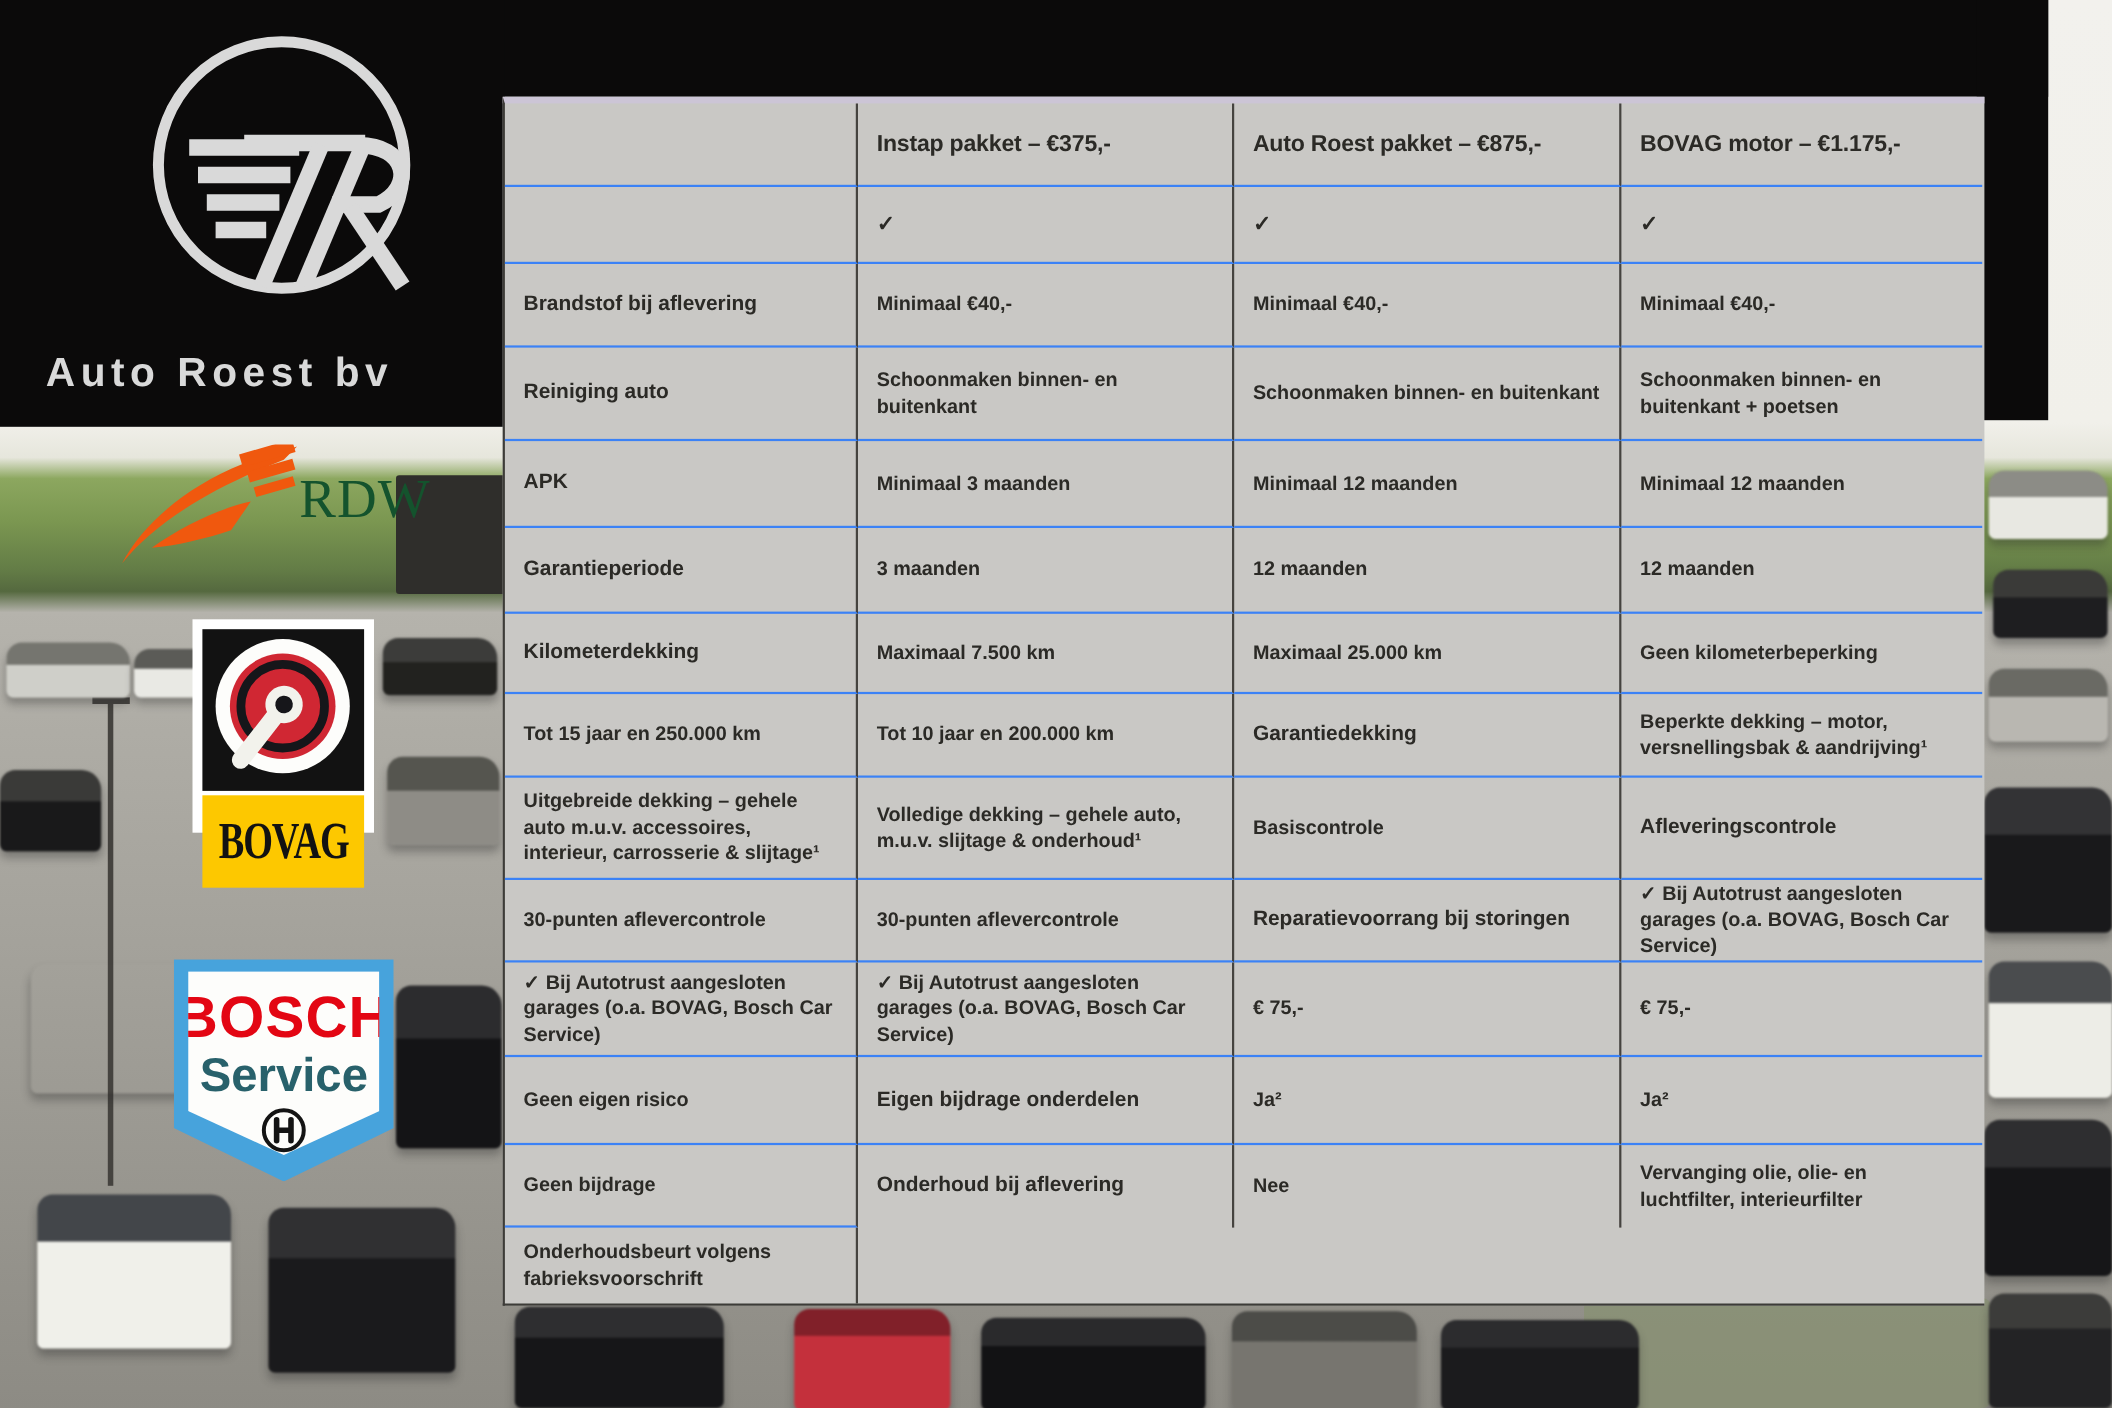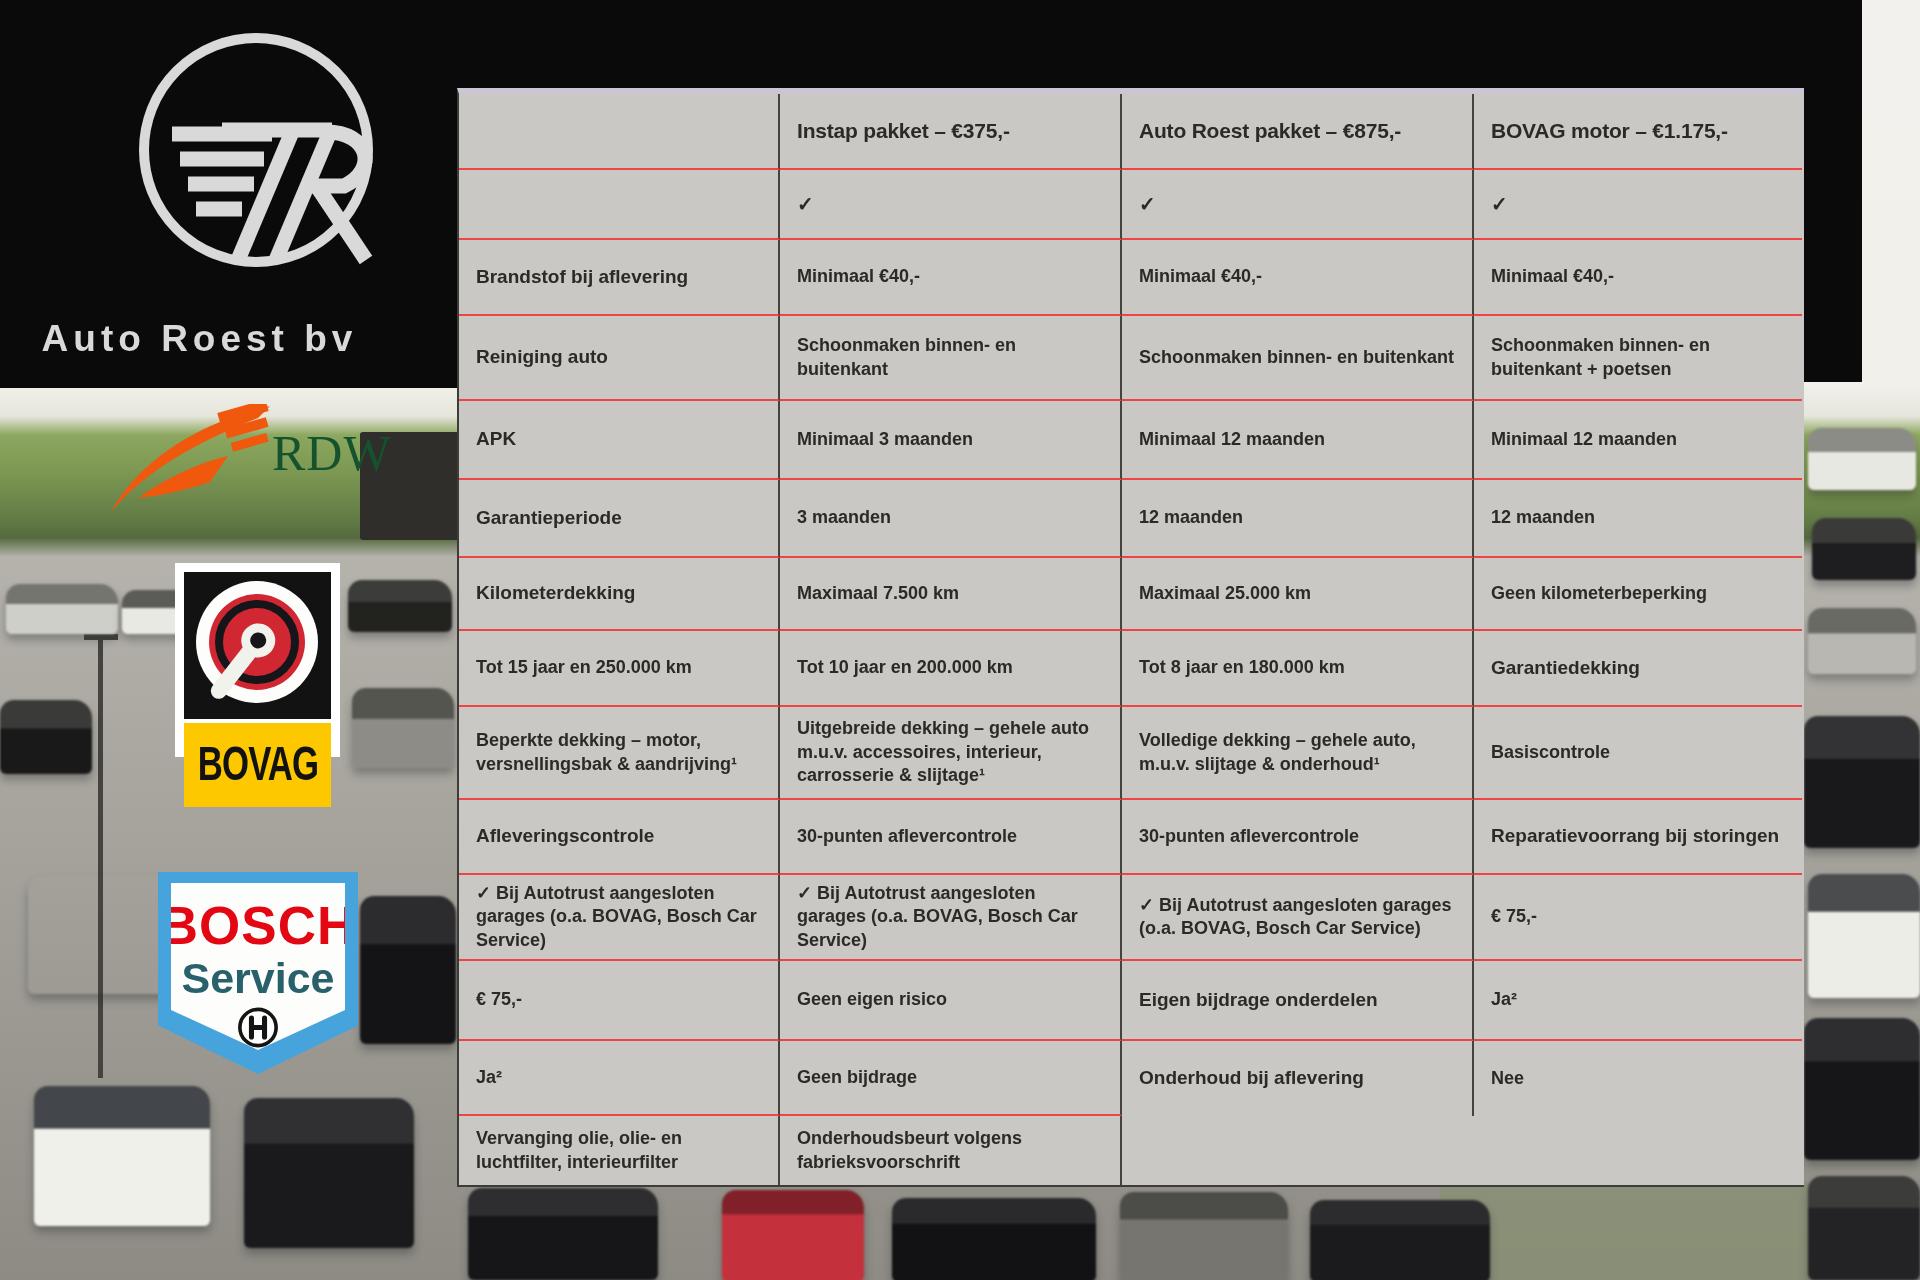--- a/index.html
+++ b/index.html
@@ -22,21 +22,21 @@
 
   
   .ar-text{position:absolute;left:0;top:318px;width:399px;text-align:center;
            color:#d9d9d9;font-size:37px;font-weight:700;letter-spacing:5px;}
 
   
   .rdw-text{position:absolute;left:272px;top:424px;color:#14532d;
             font-family:"Liberation Serif",serif;font-weight:400;font-size:50px;letter-spacing:1px;}
 
   
-  .bovag{position:absolute;left:175px;top:563px;width:165px;height:194px;background:#fff;}
+  .bovag{position:absolute;left:175px;top:563px;width:165px;height:194px;background:#fff;font-family:Liberation Serif, serif;}
   .bovag .top{position:absolute;left:9px;top:9px;width:147px;height:147px;background:#121212;}
   .bovag .band{position:absolute;left:9px;top:160px;width:147px;height:84px;background:#fdc800;
                display:flex;align-items:center;justify-content:center;}
   .bovag .band span{color:#121212;font-weight:700;font-size:37px;letter-spacing:-1px;
                     transform:scale(.94,1.28);}
 
   
   .bosch{position:absolute;left:158px;top:872px;width:200px;height:202px;}
   .bosch .outer{position:absolute;inset:0;background:#47a3dc;
     clip-path:polygon(0 0,100% 0,100% 76%,50% 100%,0 76%);}
@@ -46,21 +46,21 @@
   .bosch .b1{color:#e30613;font-weight:700;font-size:53px;letter-spacing:1px;margin-top:12px;}
   .bosch .b2{color:#28616b;font-weight:700;font-size:43px;margin-top:-2px;}
 
   
   .pkg-table{position:absolute;left:457px;top:88px;width:1345px;
     display:grid;grid-template-columns:321px 342px 352px 328px;
     grid-template-rows:76px 70px 76px 85px 79px 78px 73px 76px 93px 75px 86px 80px 75px 69px;
     background:#c9c8c5;border-top:6px solid #ccc5d6;border-left:2px solid #3d3c38;
     border-bottom:2px solid #3d3c38;box-sizing:content-box;}
   .cell{display:flex;align-items:center;padding:8px 17px;box-sizing:border-box;
-        border-right:2px solid #45433f;border-bottom:2px solid #ef4444;
+        border-right:2px solid #45433f;border-bottom:2px solid #3b82f6;
         color:#2b2a26;font-weight:700;line-height:1.3;}
   .cell.head{font-size:21px;letter-spacing:-.2px;}
   .cell.label{font-size:19px;}
   .cell.value{font-size:18px;}
   .cell.check{font-size:20px;}
   .pkg-table .cell:nth-child(4n){border-right:none;}
   .pkg-table .cell:nth-last-child(-n+4){border-bottom:none;}
 </style>
 </head>
 <body>
@@ -189,21 +189,20 @@
     <div class="cell value">12 maanden</div>
     <div class="cell value">12 maanden</div>
 
     <div class="cell label">Kilometerdekking</div>
     <div class="cell value">Maximaal 7.500 km</div>
     <div class="cell value">Maximaal 25.000 km</div>
     <div class="cell value">Geen kilometerbeperking</div>
 
     <div class="cell value">Tot 15 jaar en 250.000 km</div>
     <div class="cell value">Tot 10 jaar en 200.000 km</div>
-    <div class="cell value">Tot 8 jaar en 180.000 km</div>
 
     <div class="cell label">Garantiedekking</div>
     <div class="cell value">Beperkte dekking – motor, versnellingsbak &amp; aandrijving¹</div>
     <div class="cell value">Uitgebreide dekking – gehele auto m.u.v. accessoires, interieur, carrosserie &amp; slijtage¹</div>
     <div class="cell value">Volledige dekking – gehele auto, m.u.v. slijtage &amp; onderhoud¹</div>
 
     <div class="cell value">Basiscontrole</div>
     <div class="cell label">Afleveringscontrole</div>
     <div class="cell value">30-punten aflevercontrole</div>
     <div class="cell value">30-punten aflevercontrole</div>

